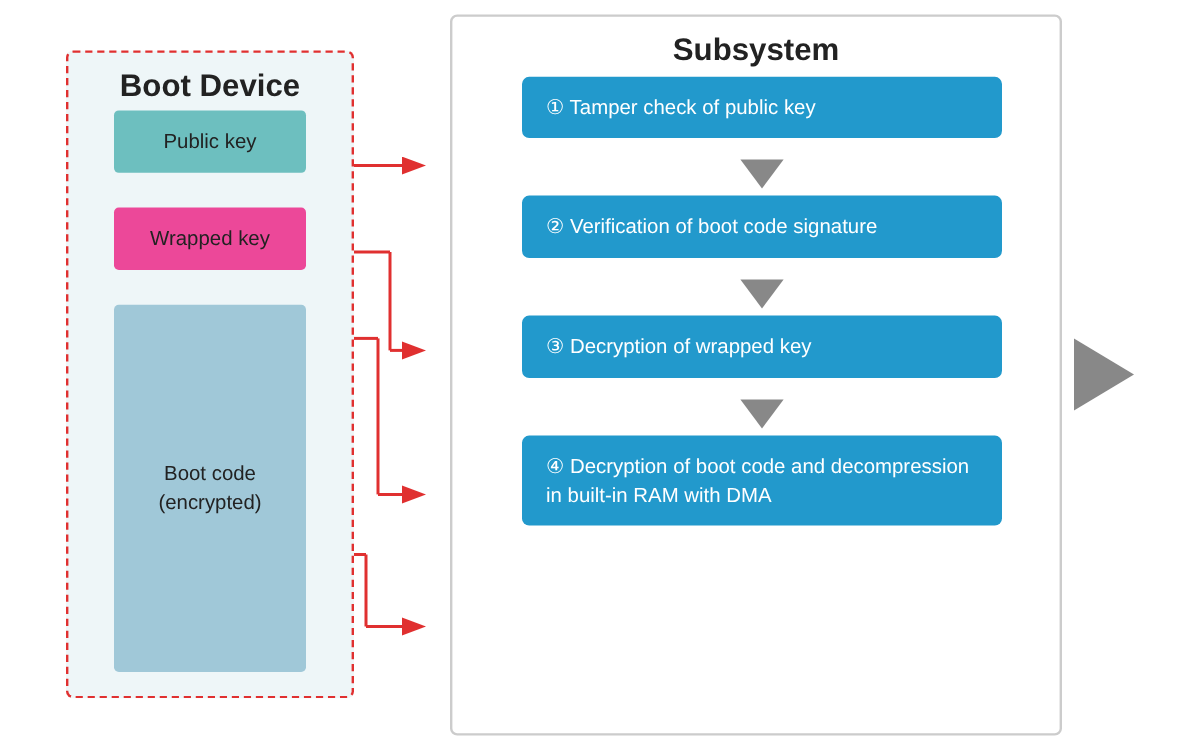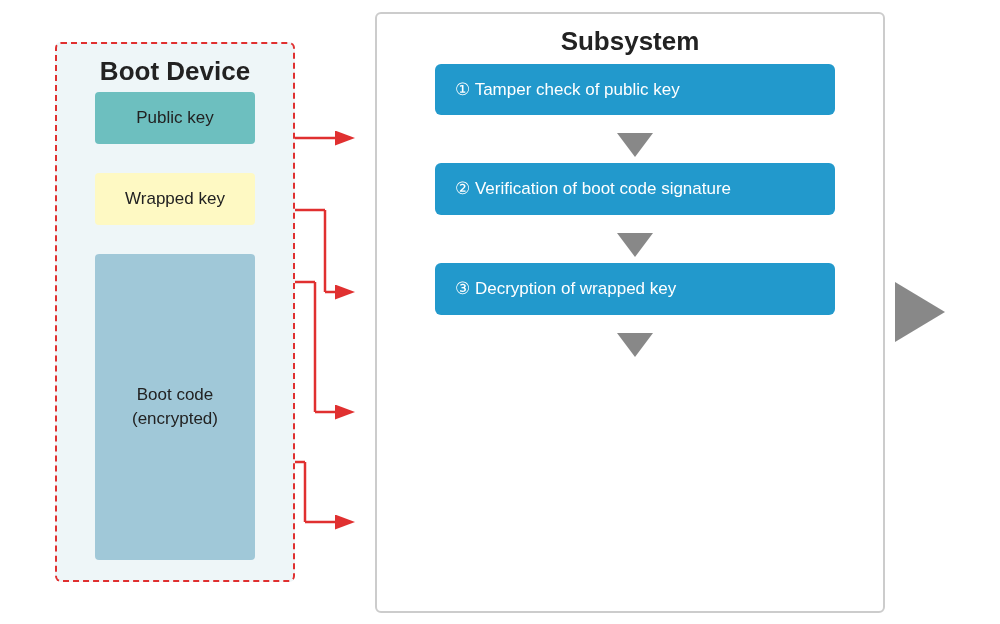--- a/index.html
+++ b/index.html
@@ -55,21 +55,21 @@
       border-radius: 4px;
       display: flex;
       align-items: center;
       justify-content: center;
       font-size: 17px;
       color: #222;
       margin-bottom: 29px;
     }
 
     .key-box.teal { background: #6dbfbf; }
-    .key-box.orange { background: #fef9c3; }
+    .key-box.orange { background: #ec4899; }
 
     .boot-code-box {
       width: 160px;
       flex: 1;
       background: #a0c8d8;
       border-radius: 4px;
       display: flex;
       align-items: center;
       justify-content: center;
       font-size: 17px;
@@ -206,16 +206,19 @@
     </div>
     <div class="down-arrow"></div>
     <div class="step-box">
       <span>② Verification of boot code signature</span>
     </div>
     <div class="down-arrow"></div>
     <div class="step-box">
       <span>③ Decryption of wrapped key</span>
     </div>
     <div class="down-arrow"></div>
+    <div class="step-box">
+      <span>④ Decryption of boot code and decompression in built-in RAM with DMA</span>
+    </div>
   </div>
 
   <div class="right-arrow"></div>
 </div>
 
 </body></html>

